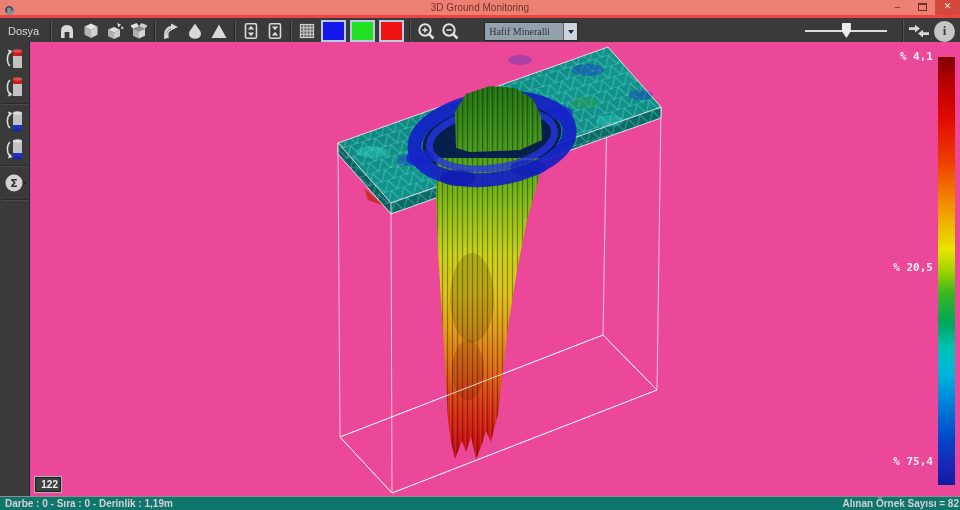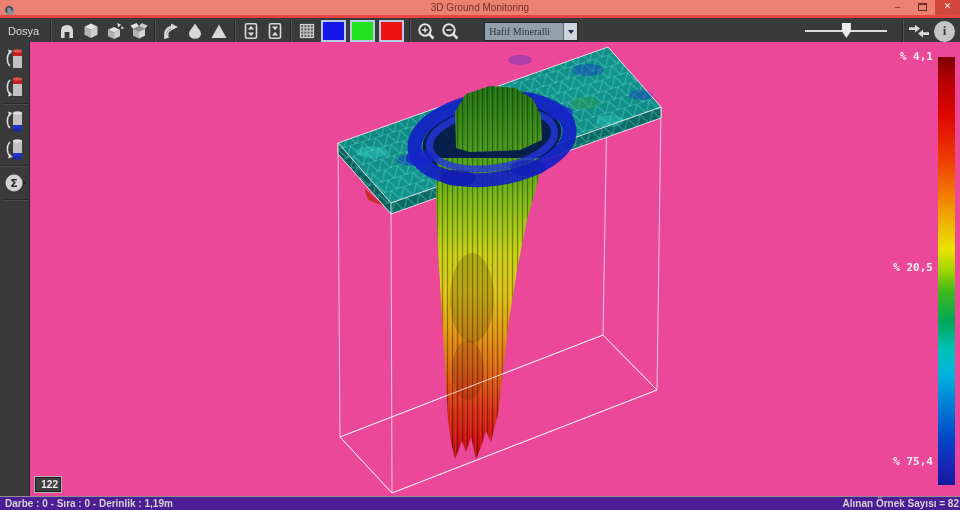--- a/index.html
+++ b/index.html
@@ -51,21 +51,21 @@
       #efb400 39%,#e8e400 45%,#9ed400 50%,#3cb81e 55%,#00a65a 62%,
       #00c2b4 68%,#00b4dc 74%,#0080d8 81%,#0048c8 89%,#1a24b4 96%,#101c9c 100%);}
   .cb-label{position:absolute;right:27px;width:70px;text-align:right;
             font-family:"DejaVu Sans Mono",monospace;font-size:11px;font-weight:bold;color:#f2f2f2;}
   .cb-top{top:8px;} .cb-mid{top:219px;} .cb-bot{top:413px;}
   .corner-tag{position:absolute;left:4px;top:434px;min-width:20px;padding:1px 3px;height:13px;
               border:1px solid #b5b5b5;box-shadow:inset 0 0 0 1px #1d1d1d;background:#3f3f3f;
               font-size:10px;font-weight:bold;color:#ececec;line-height:13px;text-align:right;}
 
   
-  .statusbar{position:absolute;left:0;right:0;bottom:0;height:13px;background:#4c1d95;
+  .statusbar{position:absolute;left:0;right:0;bottom:0;height:13px;background:#0f766e;
              border-top:1px solid #8f8f8f;font-size:10px;font-weight:bold;color:#d2d2d2;text-align:center;}
   .status-left{position:absolute;left:5px;top:0;line-height:13px;}
   .status-right{position:absolute;right:1px;top:0;line-height:13px;}
 
   svg .ic{fill:#d9d9d9;}
 </style>
 </head>
 <body>
 
 <div class="titlebar">

